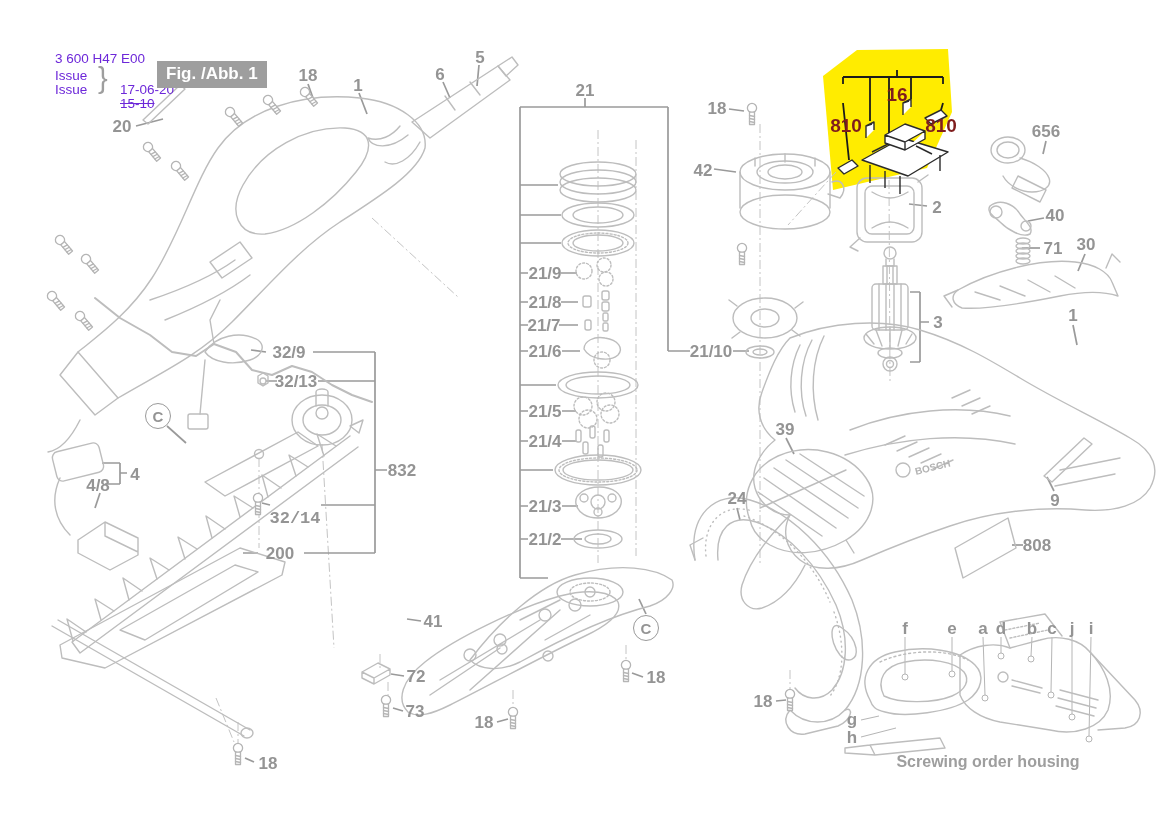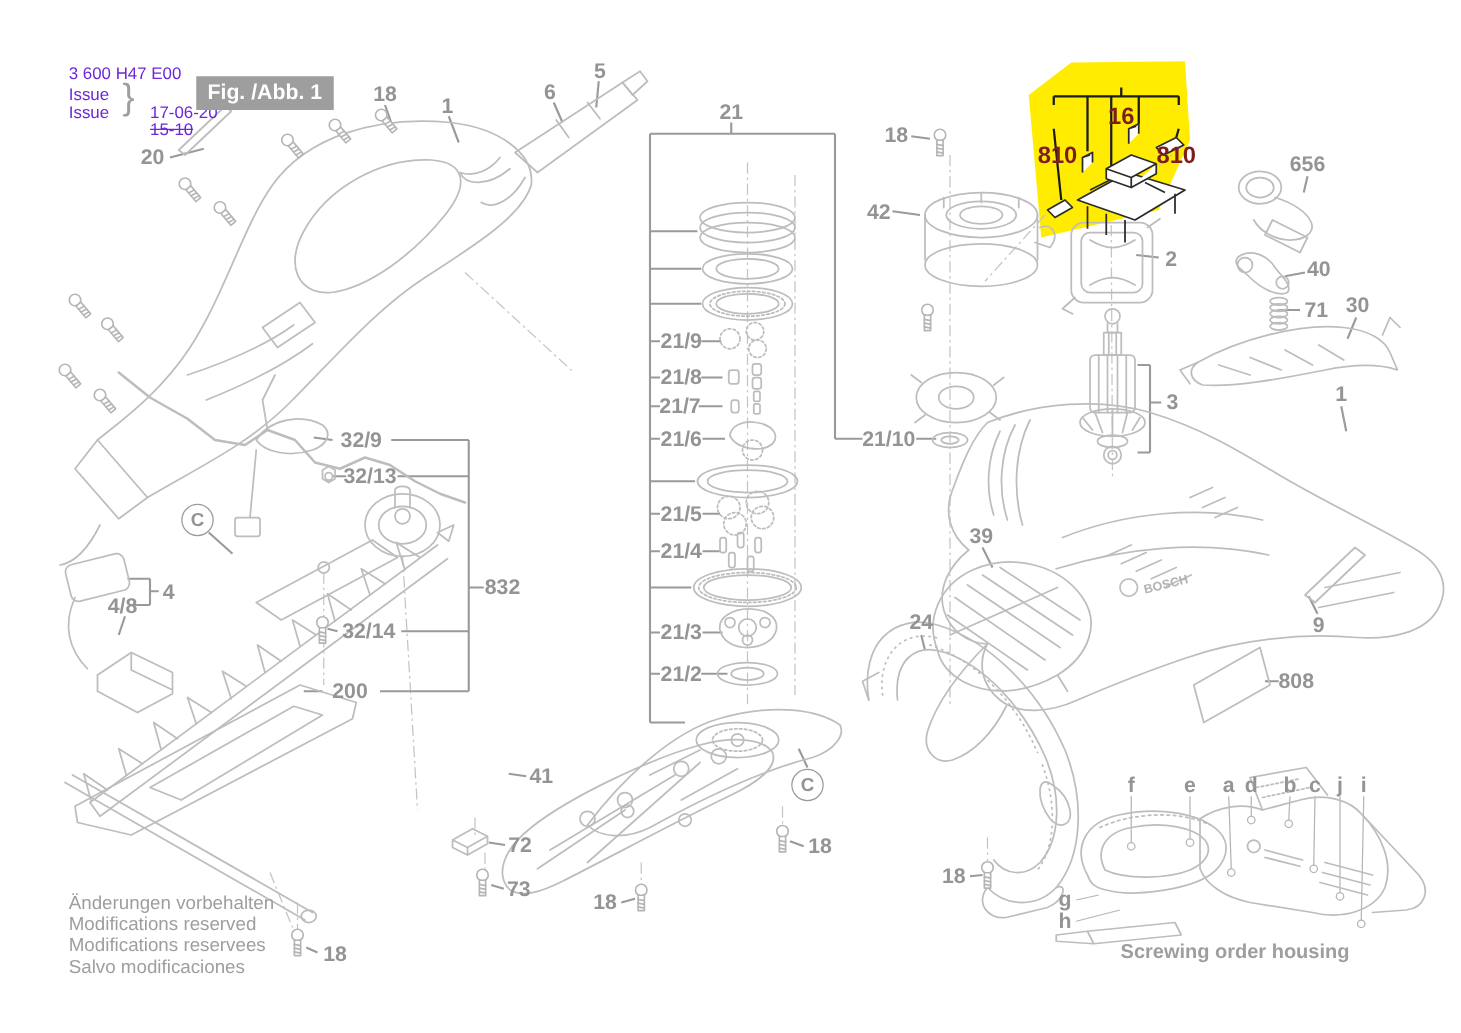--- a/index.html
+++ b/index.html
@@ -430,21 +430,21 @@
   <div class="lbl" style="left:544px;top:325px;">21/7</div>
   <div class="lbl" style="left:545px;top:351px;">21/6</div>
   <div class="lbl" style="left:545px;top:411px;">21/5</div>
   <div class="lbl" style="left:545px;top:441px;">21/4</div>
   <div class="lbl" style="left:545px;top:506px;">21/3</div>
   <div class="lbl" style="left:545px;top:539px;">21/2</div>
   <div class="lbl" style="left:711px;top:351px;">21/10</div>
   <div class="lbl" style="left:289px;top:352px;">32/9</div>
   <div class="lbl" style="left:296px;top:381px;">32/13</div>
   <div class="lbl" style="left:402px;top:470px;text-align:right;">832</div>
-  <div class="lbl" style="left:295px;top:505px;">32/14</div>
+  <div class="lbl" style="left:295px;top:518px;font-family:Liberation Mono, monospace;">32/14</div>
   <div class="lbl" style="left:280px;top:553px;">200</div>
   <div class="lbl" style="left:135px;top:474px;">4</div>
   <div class="lbl" style="left:98px;top:485px;">4/8</div>
   <div class="lbl" style="left:433px;top:621px;">41</div>
   <div class="lbl" style="left:416px;top:676px;">72</div>
   <div class="lbl" style="left:415px;top:711px;">73</div>
   <div class="lbl" style="left:268px;top:763px;">18</div>
   <div class="lbl" style="left:484px;top:722px;">18</div>
   <div class="lbl" style="left:656px;top:677px;">18</div>
   <div class="lbl" style="left:763px;top:701px;">18</div>
@@ -461,20 +461,14 @@
   <div class="lbl" style="left:983px;top:628px;">a</div>
   <div class="lbl" style="left:1001px;top:628px;">d</div>
   <div class="lbl" style="left:1032px;top:628px;">b</div>
   <div class="lbl" style="left:1052px;top:628px;">c</div>
   <div class="lbl" style="left:1072px;top:628px;">j</div>
   <div class="lbl" style="left:1091px;top:628px;">i</div>
   <div class="lbl" style="left:852px;top:719px;">g</div>
   <div class="lbl" style="left:852px;top:737px;">h</div>
   <div class="caption" style="left:988px;top:762px;">Screwing order housing</div>
 
-  <div class="foot" style="left:55px;top:714px;">
-    <div>Änderungen vorbehalten</div>
-    <div>Modifications reserved</div>
-    <div>Modifications reservees</div>
-    <div>Salvo modificaciones</div>
-  </div>
 
 </div>
 
 </body></html>

